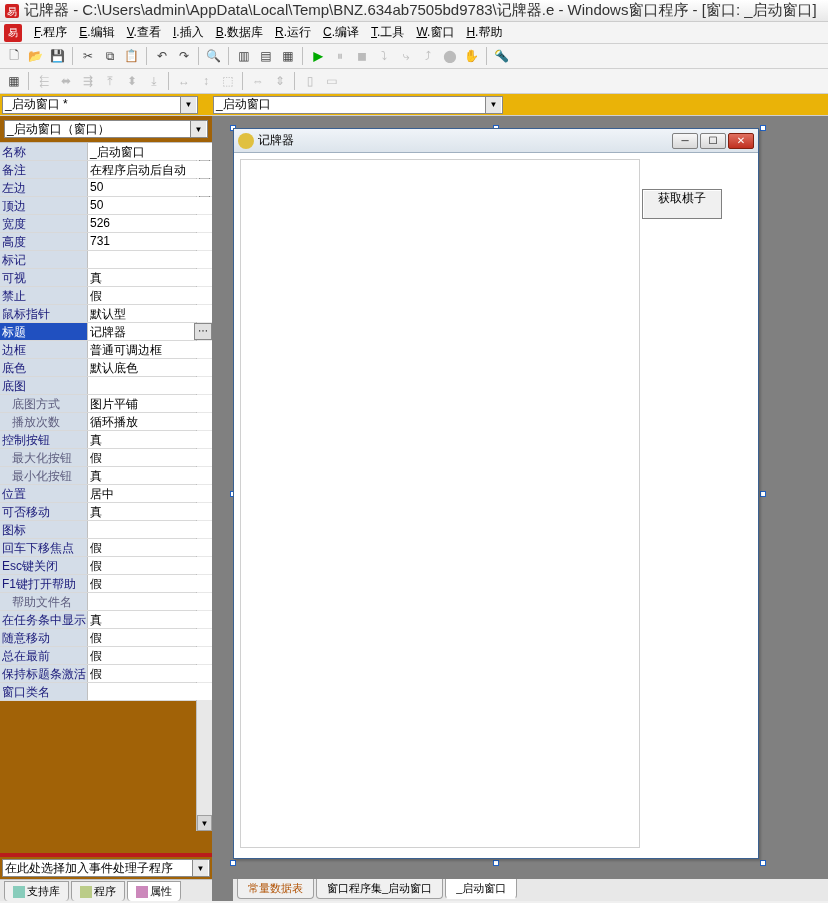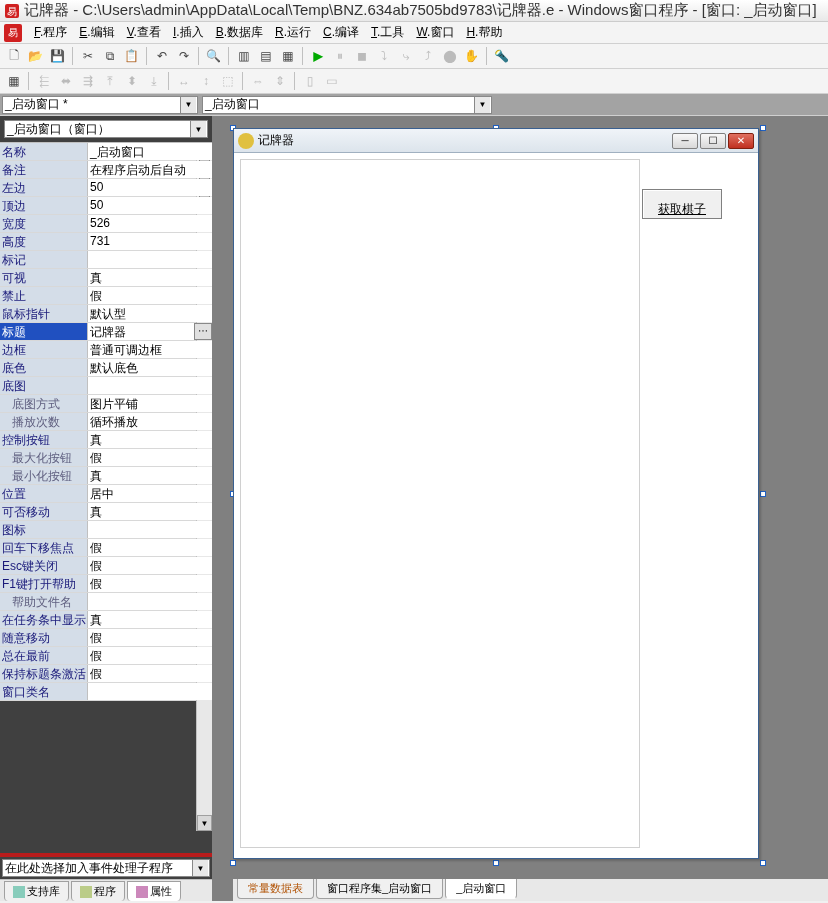--- a/index.html
+++ b/index.html
@@ -17,27 +17,27 @@
 .menubar .mitem u { text-decoration: underline; }
 
 
 .toolbar { height: 25px; background: #f4f4f4; display: flex; align-items: center; padding: 0 4px; border-bottom: 1px solid #d0d0d0; gap: 2px; }
 .tbtn { width: 20px; height: 20px; display: flex; align-items: center; justify-content: center; cursor: pointer; border: 1px solid transparent; font-size: 12px; color:#444;}
 .tsep { width: 2px; height: 18px; border-left: 1px solid #c0c0c0; margin: 0 2px; }
 .tbtn.green { color: #0a0; font-weight: bold;}
 .tbtn.disabled { color:#bbb;}
 
 
-.ctxrow { height: 22px; background: #a3a3a3; display: flex; align-items: center; padding: 0 2px; border-bottom: 1px solid #d0d0d0; gap: 4px; }
+.ctxrow { height: 22px; background: #eab308; display: flex; align-items: center; padding: 0 2px; border-bottom: 1px solid #d0d0d0; gap: 15px; }
 .combo { height: 18px; background: #fff; border: 1px solid #888; display: flex; align-items: center; padding: 0 2px; position: relative; font-size:12px;}
 .combo .arr { position: absolute; right: 1px; top: 0; bottom:0; width: 16px; background: #e8e8e8; border-left: 1px solid #888; display: flex; align-items: center; justify-content: center; font-size: 8px; }
 
 
 .mainarea { display: flex; height: 785px; }
-.leftpanel { width: 213px; background: #404040; border-right: 1px solid #808080; display: flex; flex-direction: column; }
+.leftpanel { width: 213px; background: #a16207; border-right: 1px solid #808080; display: flex; flex-direction: column; }
 .leftpanel .obj-select { margin: 4px; }
 
 
 .propgrid { flex: 1; overflow-y: auto; border-top: 1px solid #c0c0c0; position: relative;}
 .proprow { display: flex; height: 18px; border-bottom: 1px solid #d8d8d8; font-size: 12px; }
 .proprow .pname { width: 88px; background: #d4dde8; border-right: 1px solid #c0c0c0; padding: 1px 2px; color: #1a1a7a; white-space: nowrap; overflow: hidden; }
 .proprow .pname.indent { padding-left: 12px; color: #606080;}
 .proprow .pval { flex: 1; background: #fff; padding: 1px 2px; white-space: nowrap; overflow: hidden; position: relative;}
 .proprow.selected .pname { background: #2050c0; color: #fff; }
 .proprow .pval .ellips-btn { position: absolute; right: 0; top: 0; bottom:0; width: 18px; background: #e0e0e0; border: 1px solid #888; text-align:center; line-height:14px; font-size:10px;}
@@ -57,21 +57,21 @@
 .form-titlebar { height: 24px; background: linear-gradient(#f0f4f8, #dce4ec); border-bottom: 1px solid #a0b0c0; display: flex; align-items: center; padding: 0 4px; }
 .form-titlebar .ficon { width: 16px; height: 16px; background: #e0c040; border-radius: 50%; margin-right: 4px; }
 .form-titlebar .ftitle { flex: 1; font-size: 12px; }
 .winbtns { display: flex; gap: 2px; }
 .winbtn { width: 26px; height: 16px; border: 1px solid #808080; background: linear-gradient(#f8f8f8,#d8d8d8); display: flex; align-items: center; justify-content: center; font-size: 10px; border-radius: 2px; cursor:pointer;}
 .winbtn.close { background: linear-gradient(#e07060,#c03020); color: #fff; border-color:#802010;}
 
 .form-client { position: absolute; left: 0; top: 24px; right: 0; bottom: 0; background-image: radial-gradient(#888 0.5px, transparent 0.5px); background-size: 8px 8px; background-position: 0 0; background-color: #fff;}
 .form-white-area { position: absolute; left: 6px; top: 6px; width: 400px; bottom: 10px; background: #fff; border: 1px solid #d0d0d0;}
 
-.design-btn { position: absolute; right: 36px; top: 36px; width: 80px; height: 30px; background: #f0f0f0; border: 1px solid #808080; display: flex; align-items: flex-end; justify-content: center; font-size: 12px; box-shadow: 1px 1px 0 #fff inset; text-decoration: underline;}
+.design-btn { position: absolute; right: 36px; top: 36px; width: 80px; height: 30px; background: #f0f0f0; border: 1px solid #808080; display: flex; align-items: flex-start; justify-content: center; font-size: 12px; box-shadow: 1px 1px 0 #fff inset;}
 
 
 .sel-handle { position: absolute; width: 6px; height: 6px; background: #fff; border: 1px solid #2060c0; }
 
 
 .bottabs-right { position: absolute; left: 20px; right: 0; bottom: 0; height: 22px; background: #e8e8e8; display: flex; align-items: flex-start; gap: 2px; padding-left: 4px; }
 .rtab { padding: 2px 10px; background: #f0f0f0; border: 1px solid #a0a0a0; border-top: none; font-size: 11px; cursor:pointer; border-radius: 0 0 4px 4px;}
 .rtab.active { background: #fff; border-bottom: 1px solid #fff; }
 .rtab.orange span { color: #b05000; }
 

